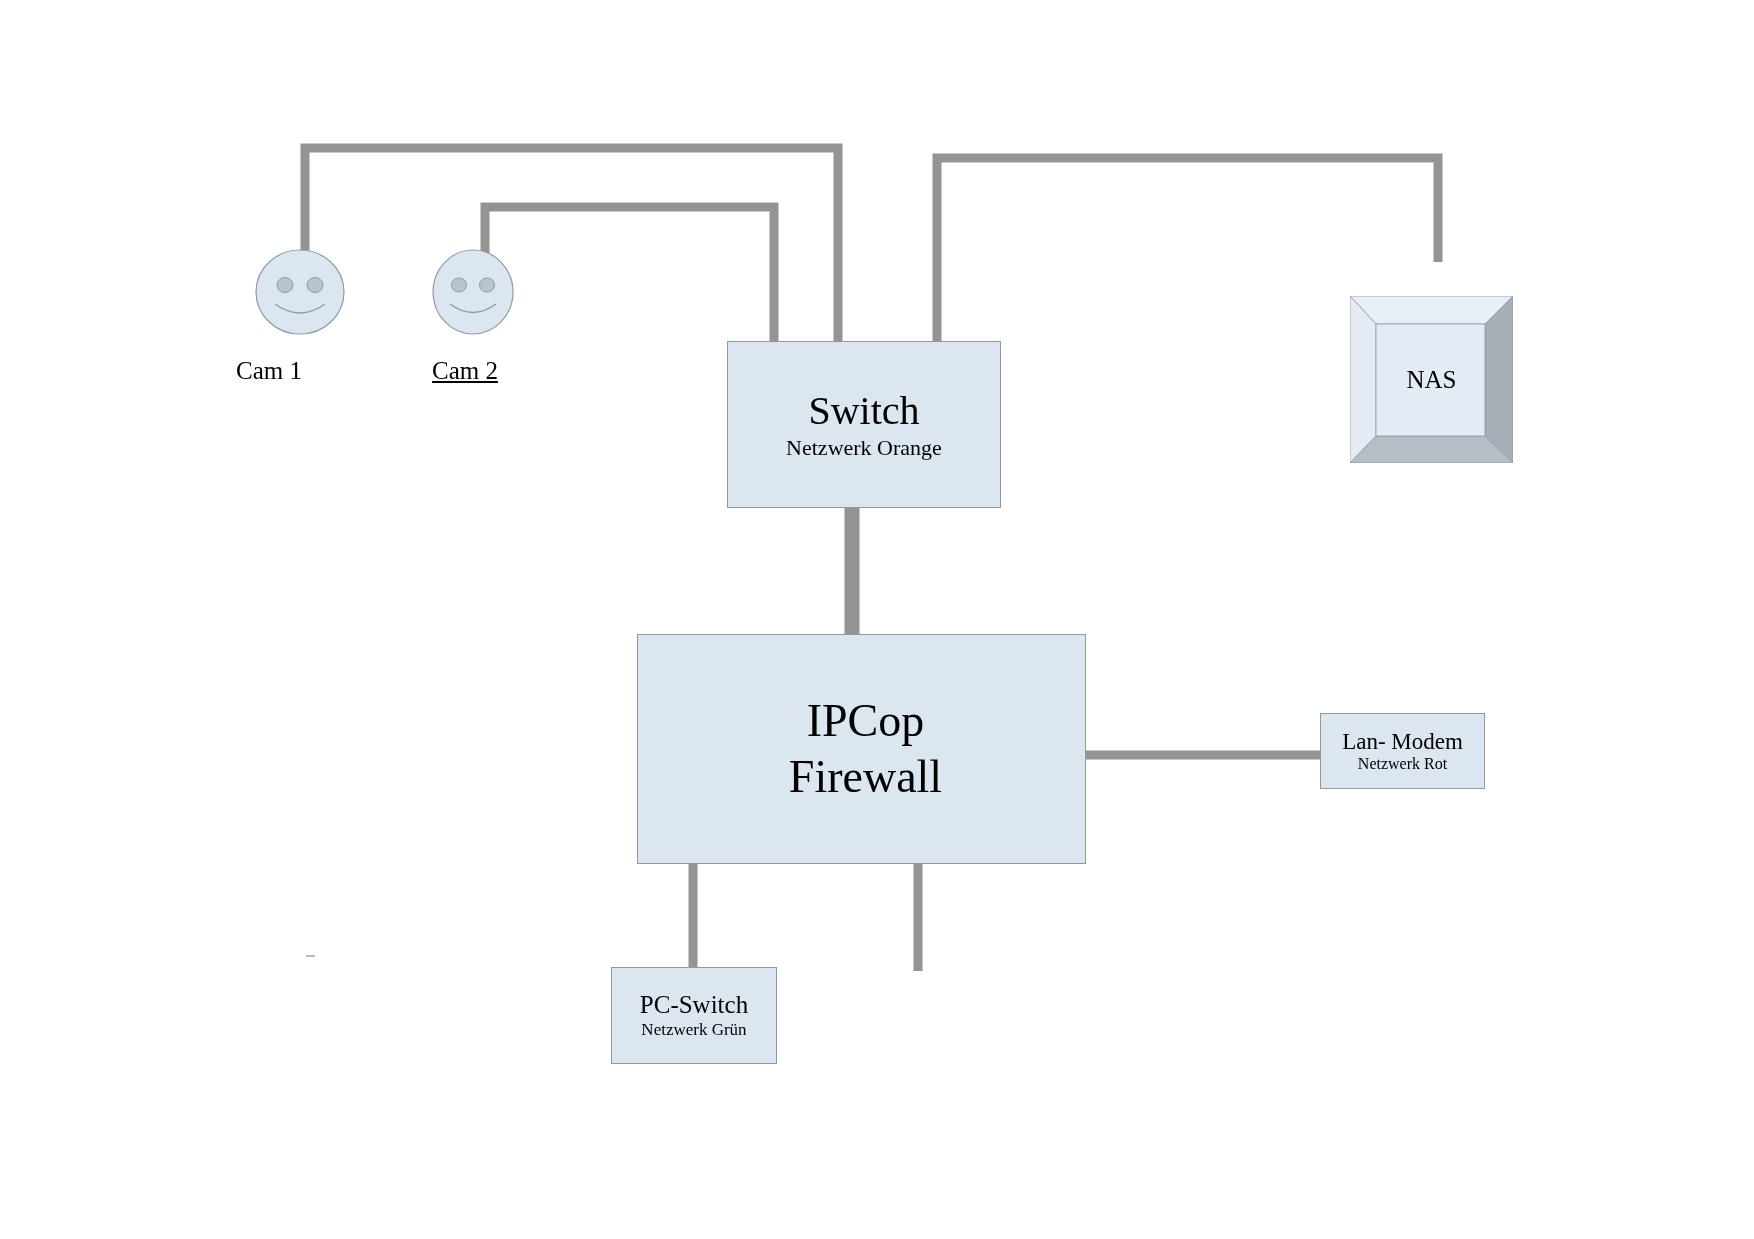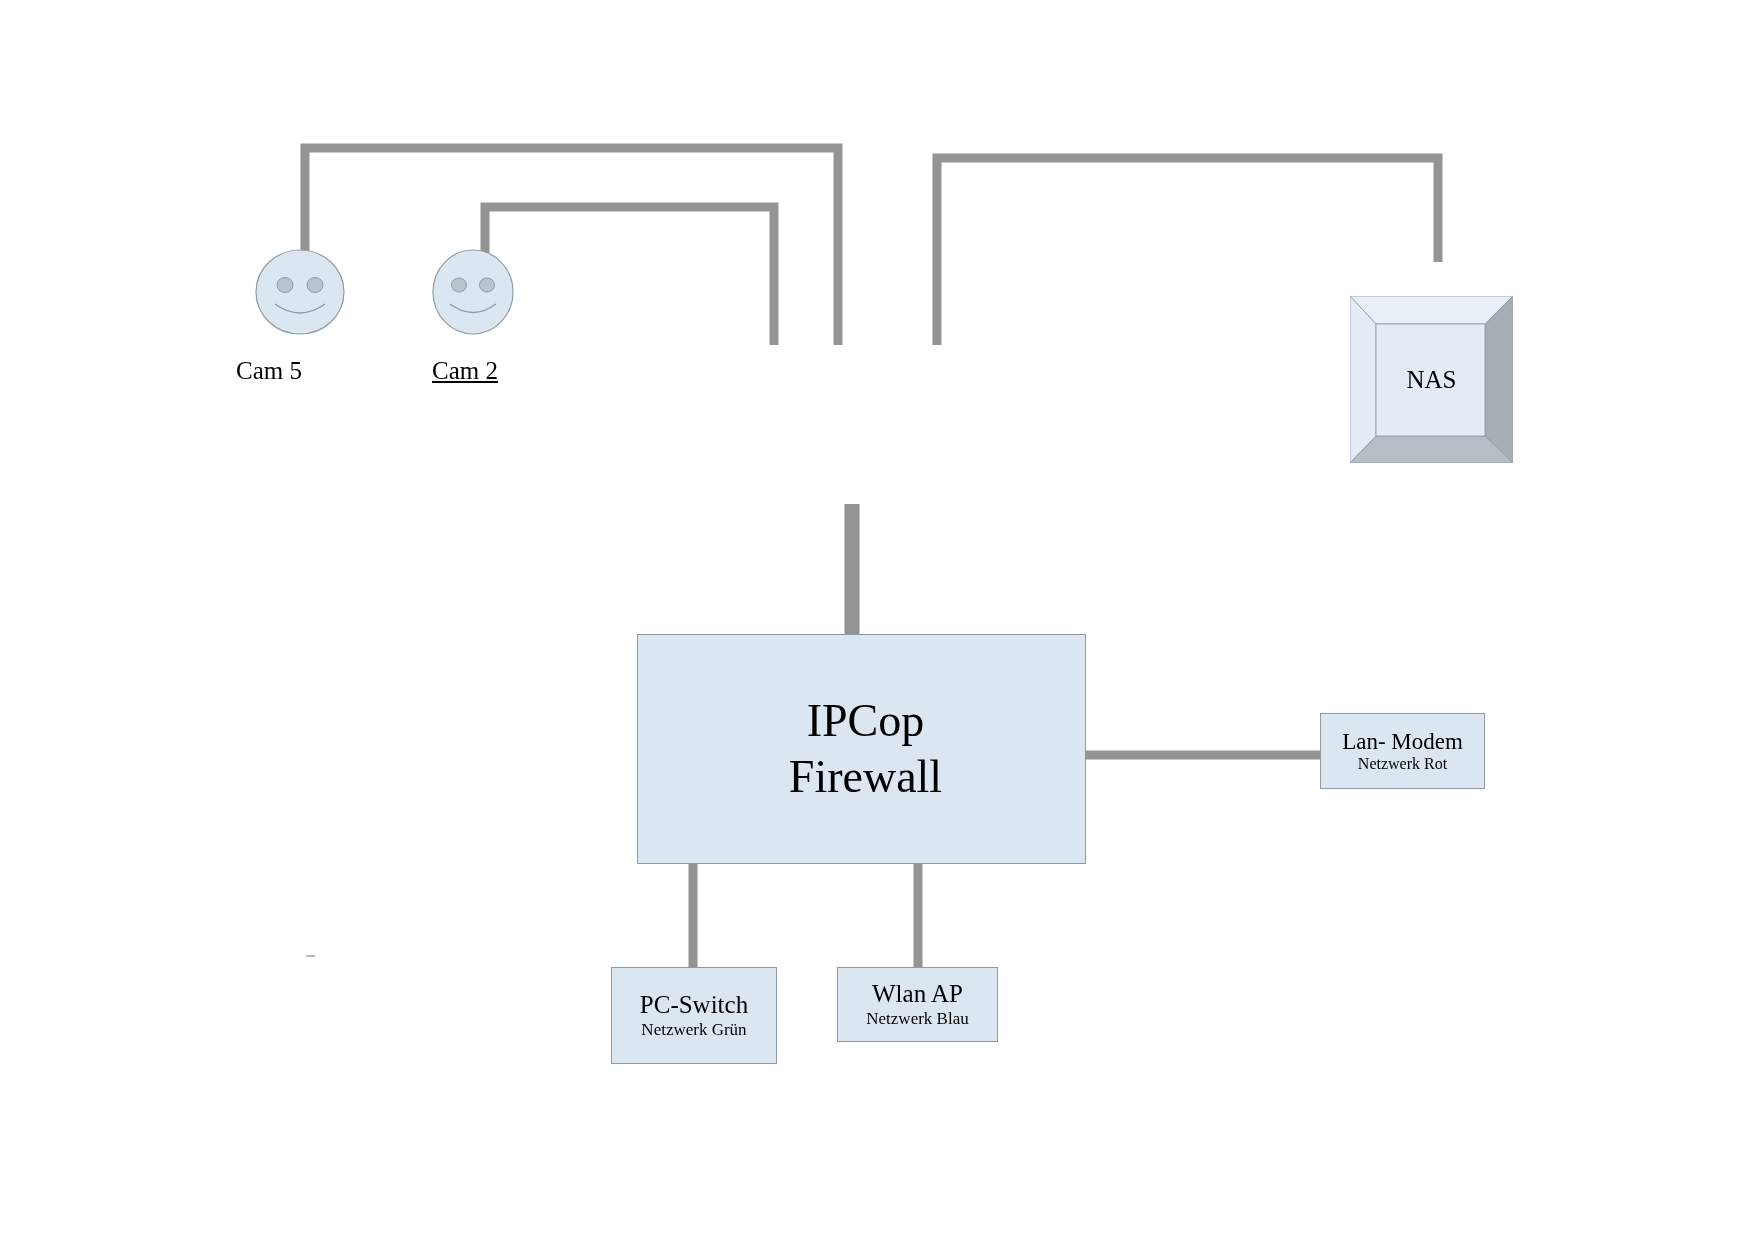--- a/index.html
+++ b/index.html
@@ -152,52 +152,52 @@
   </svg>
 
   <div class="camera" id="cam1">
     <svg width="90" height="86" viewBox="0 0 90 86" xmlns="http://www.w3.org/2000/svg">
       <ellipse cx="45" cy="43" rx="44" ry="42" fill="#dce6f1" stroke="#8d9aa6" stroke-width="1.2"></ellipse>
       <ellipse cx="30" cy="36" rx="8" ry="7.5" fill="#b9c4cf" stroke="#8d9aa6" stroke-width="1"></ellipse>
       <ellipse cx="60" cy="36" rx="8" ry="7.5" fill="#b9c4cf" stroke="#8d9aa6" stroke-width="1"></ellipse>
       <path d="M 20,55 Q 45,73 70,55" fill="none" stroke="#8d9aa6" stroke-width="1.3"></path>
     </svg>
   </div>
-  <div class="cam-label" id="cam1-label">Cam 5</div>
+  <div class="cam-label" id="cam1-label">Cam 1</div>
 
   <div class="camera" id="cam2">
     <svg width="82" height="86" viewBox="0 0 82 86" xmlns="http://www.w3.org/2000/svg">
       <ellipse cx="41" cy="43" rx="40" ry="42" fill="#dce6f1" stroke="#8d9aa6" stroke-width="1.2"></ellipse>
       <ellipse cx="27" cy="36" rx="7.5" ry="7" fill="#b9c4cf" stroke="#8d9aa6" stroke-width="1"></ellipse>
       <ellipse cx="55" cy="36" rx="7.5" ry="7" fill="#b9c4cf" stroke="#8d9aa6" stroke-width="1"></ellipse>
       <path d="M 18,55 Q 41,72 64,55" fill="none" stroke="#8d9aa6" stroke-width="1.3"></path>
     </svg>
   </div>
   <div class="cam-label" id="cam2-label">Cam 2</div>
 
+  <div class="node-box" id="switch-node">
+    <div class="node-title">Switch</div>
+    <div class="node-sub">Netzwerk Orange</div>
+  </div>
 
   <div class="node-box" id="firewall-node">
     <div class="node-title">IPCop</div>
     <div class="node-title">Firewall</div>
   </div>
 
   <div class="node-box" id="lanmodem-node">
     <div class="node-title">Lan- Modem</div>
     <div class="node-sub">Netzwerk Rot</div>
   </div>
 
   <div class="node-box" id="pcswitch-node">
     <div class="node-title">PC-Switch</div>
     <div class="node-sub">Netzwerk Grün</div>
   </div>
 
-  <div class="node-box" id="wlanap-node">
-    <div class="node-title">Wlan AP</div>
-    <div class="node-sub">Netzwerk Blau</div>
-  </div>
 
   <div id="nas-node">
     <svg width="163" height="167" viewBox="0 0 163 167" xmlns="http://www.w3.org/2000/svg">
 
       <rect x="0.5" y="0.5" width="162" height="166" fill="#e8eef6" stroke="#8d9aa6" stroke-width="1"></rect>
 
       <polygon points="0,0 163,0 135,28 26,28" fill="#e9eff7" stroke="#8d9aa6" stroke-width="0.8"></polygon>
       <polygon points="0,0 26,28 26,140 0,167" fill="#e4ebf4" stroke="#8d9aa6" stroke-width="0.8"></polygon>
       <polygon points="163,0 163,167 135,140 135,28" fill="#a7aeb5" stroke="#8d9aa6" stroke-width="0.8"></polygon>
       <polygon points="0,167 26,140 135,140 163,167" fill="#b6bdc4" stroke="#8d9aa6" stroke-width="0.8"></polygon>

